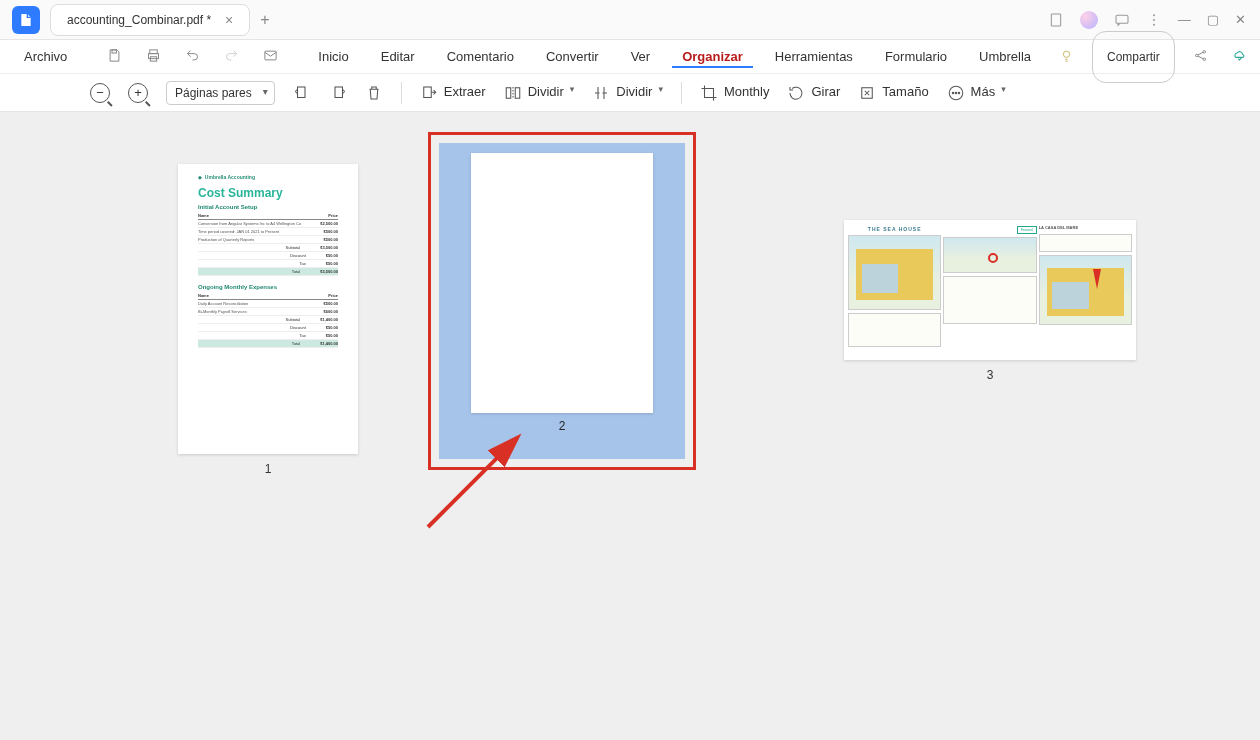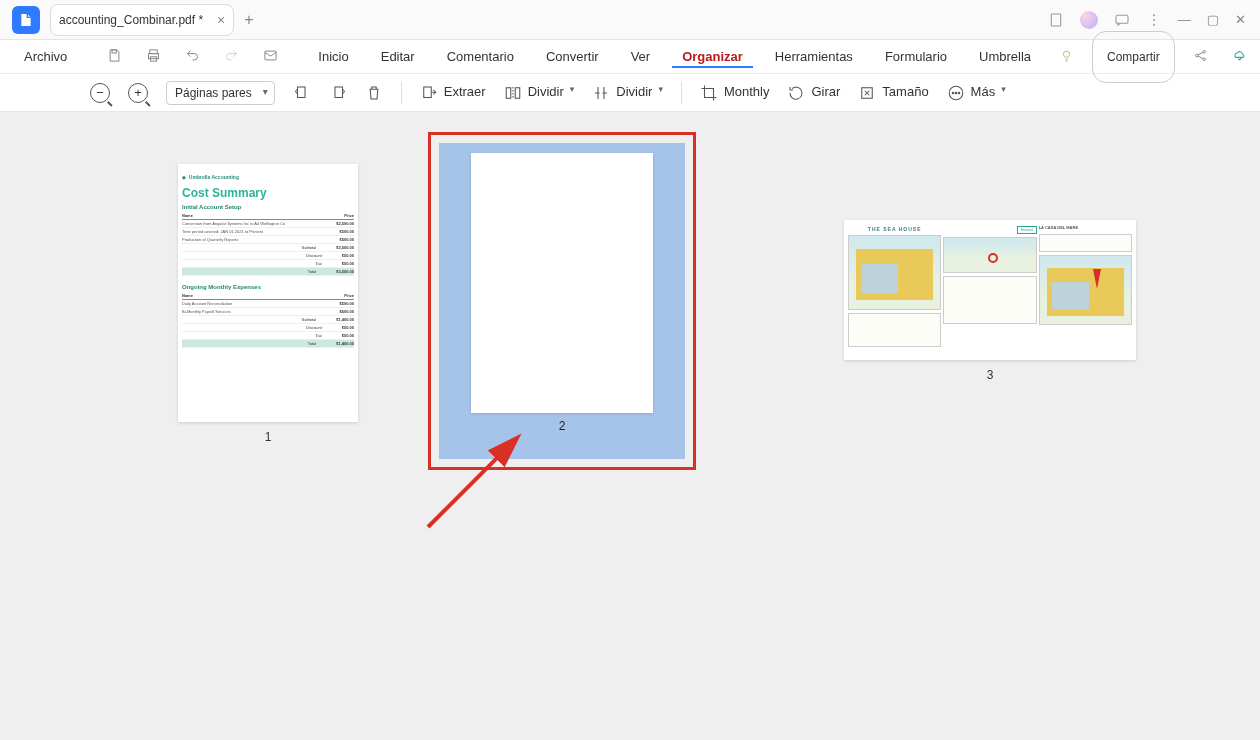--- a/index.html
+++ b/index.html
@@ -2,21 +2,21 @@
 <html><head>
 <meta charset="utf-8">
 <style>
   * { box-sizing: border-box; margin: 0; padding: 0; font-family: -apple-system, BlinkMacSystemFont, "Segoe UI", sans-serif; }
   body { width: 1260px; height: 740px; background: #f0f0f0; overflow: hidden; position: relative; }
 
   
   .titlebar { height: 40px; background: #fafafa; display: flex; align-items: center; border-bottom: 1px solid #e5e5e5; }
   .app-icon { width: 28px; height: 28px; background: #2f7bff; border-radius: 6px; margin-left: 12px; display: flex; align-items: center; justify-content: center; }
   .app-icon svg { width: 16px; height: 16px; fill: #fff; }
-  .tab { margin-left: 10px; height: 32px; background: #fff; border: 1px solid #ddd; border-radius: 8px; display: flex; align-items: center; padding: 0 8px; font-size: 12px; color: #333; gap: 14px; }
+  .tab { margin-left: 10px; height: 32px; background: #fff; border: 1px solid #ddd; border-radius: 8px; display: flex; align-items: center; padding: 0 16px; font-size: 12px; color: #333; gap: 14px; }
   .tab .close { font-size: 14px; color: #888; cursor: pointer; }
   .new-tab { margin-left: 10px; font-size: 16px; color: #888; cursor: pointer; }
   .titlebar-right { margin-left: auto; display: flex; align-items: center; gap: 16px; padding-right: 14px; color: #888; }
   .titlebar-right .win-btn { font-size: 13px; cursor: pointer; }
   .titlebar-right .tb-icon { width: 16px; height: 16px; display:inline-flex; align-items:center; justify-content:center; }
   .avatar { width:18px; height:18px; border-radius:50%; background: radial-gradient(circle at 30% 30%, #ffd1e8, #b6b2ff); }
 
   
   .menubar { height: 34px; background: #fff; display: flex; align-items: center; gap: 12px; padding: 0 14px; font-size: 13px; color: #333; border-bottom: 1px solid #eee; }
   .menubar .menu-item { padding: 4px 10px; cursor: pointer; }
@@ -37,21 +37,21 @@
   .zoom-btn::after { content:""; position:absolute; width:6px; height:1.5px; background:#555; bottom:-3px; right:-4px; transform:rotate(45deg); }
 
   
   .workspace { position: absolute; top: 112px; left: 0; right: 0; bottom: 0; background: #efefef; }
   .thumb-container { position:relative; width:100%; height:100%; }
   .thumb { position: absolute; text-align: center; }
   .thumb .page { background: #fff; box-shadow: 0 1px 3px rgba(0,0,0,0.15); }
   .thumb .page-num { font-size: 12px; color: #333; margin-top: 8px; display:block; }
 
   
-  .p1 { width: 180px; height: 258px; padding: 10px 4px; font-size: 5px; color: #333; text-align:left; }
+  .p1 { width: 180px; height: 290px; padding: 10px 20px; font-size: 5px; color: #333; text-align:left; }
   .p1 .brand { color: #2a8f7a; font-size: 5px; font-weight: 600; display:flex; align-items:center; gap:3px;}
   .p1 .brand::before { content:"◆"; color:#2a8f7a; }
   .p1 h1 { color: #2ab59a; font-size: 12px; margin: 6px 0 4px 0; font-weight: 700;}
   .p1 h2 { color: #1f8a73; font-size: 6px; margin: 4px 0 2px 0; font-weight: 700;}
   .p1 .row { display:flex; justify-content:space-between; font-size:4px; border-bottom:0.5px solid #eee; padding:1px 0;}
   .p1 .row .label { color:#555; }
   .p1 .row .val { font-weight:600; }
   .p1 .row.hdr { font-weight:700; border-bottom:0.5px solid #888; }
   .p1 .row.total { background:#cce9e1; }
 

